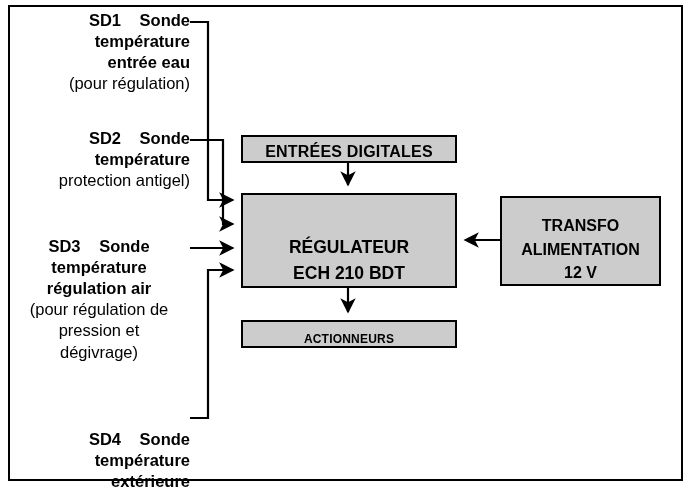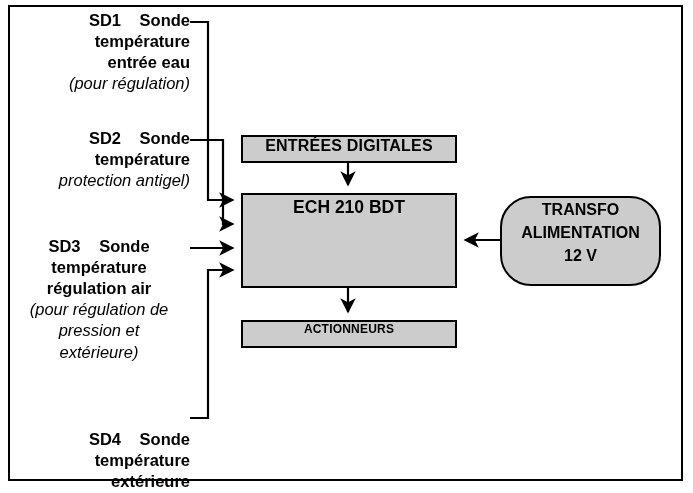--- a/index.html
+++ b/index.html
@@ -38,36 +38,36 @@
     pointer-events: none;
   }
   .label {
     position: absolute;
     text-align: right;
     line-height: 1.28;
     font-size: 16.5px;
     color: #000000;
   }
   .label .b { font-weight: bold; }
-  .label .r { font-weight: normal; font-style: italic; }
+  .label .r { font-weight: normal; }
 
   .sd1 { left: 14px; top: 10px;  width: 176px; }
   .sd2 { left: 14px; top: 128px; width: 176px; }
   .sd3 { left: 8px;  top: 236px; width: 182px; text-align: center; }
   .sd4 { left: 14px; top: 405px; width: 176px; margin-top: 24px; }
 
   .box {
     position: absolute;
     background: #cccccc;
     border: 2px solid #000000;
     box-sizing: border-box;
     display: flex;
     flex-direction: column;
     align-items: center;
-    justify-content: flex-start;
+    justify-content: flex-end;
     font-weight: bold;
     text-align: center;
     color: #000000;
   }
   .box-entrees {
     left: 241px; top: 135px; width: 216px; height: 28px;
     font-size: 16px;
     letter-spacing: 0.2px;
   }
   .box-regulateur {
@@ -77,21 +77,20 @@
   }
   .box-actionneurs {
     left: 241px; top: 320px; width: 216px; height: 28px;
     font-size: 12px;
     letter-spacing: 0.2px;
   }
   .box-transfo {
     left: 500px; top: 196px; width: 161px; height: 90px;
     font-size: 16px;
     line-height: 1.45;
-    border-radius: 31px;
   }
 </style>
 </head>
 <body>
 
 <div id="canvas">
 
   <div class="frame"></div>
 
   <svg class="wires" viewBox="0 0 693 493" xmlns="http://www.w3.org/2000/svg">
@@ -143,37 +142,38 @@
 
   <div class="label sd3">
     <div>
       <span class="b">SD3</span>
       <span class="b" style="padding-left:14px">Sonde</span>
     </div>
     <div class="b">température</div>
     <div class="b">régulation air</div>
     <div class="r">(pour régulation de</div>
     <div class="r">pression et</div>
-    <div class="r">extérieure)</div>
+    <div class="r">dégivrage)</div>
   </div>
 
   <div class="label sd4">
     <div>
       <span class="b">SD4</span>
       <span class="b" style="padding-left:14px">Sonde</span>
     </div>
     <div class="b">température</div>
     <div class="b">extérieure</div>
   </div>
 
   <div class="box box-entrees">
     <div>ENTRÉES DIGITALES</div>
   </div>
 
   <div class="box box-regulateur">
+    <div>RÉGULATEUR</div>
     <div>ECH 210 BDT</div>
   </div>
 
   <div class="box box-actionneurs">
     <div>ACTIONNEURS</div>
   </div>
 
   <div class="box box-transfo">
     <div>TRANSFO</div>
     <div>ALIMENTATION</div>

